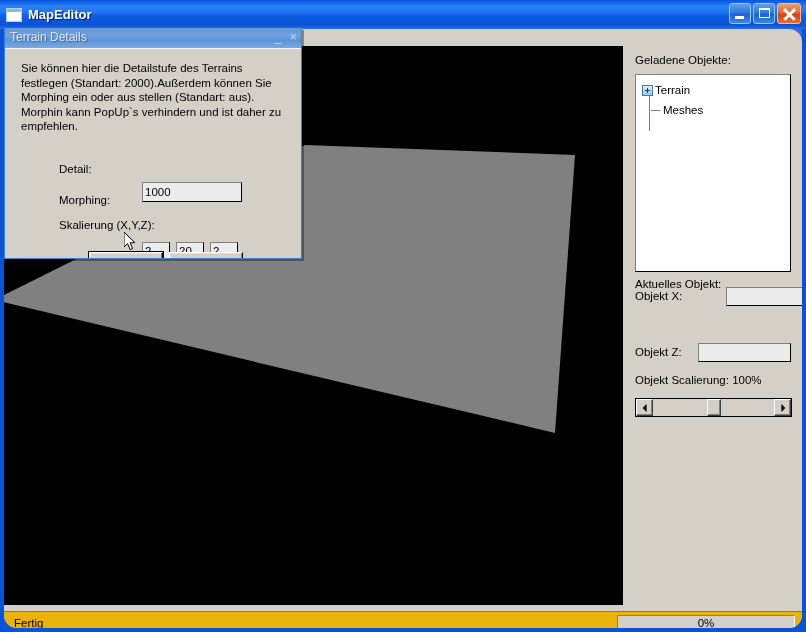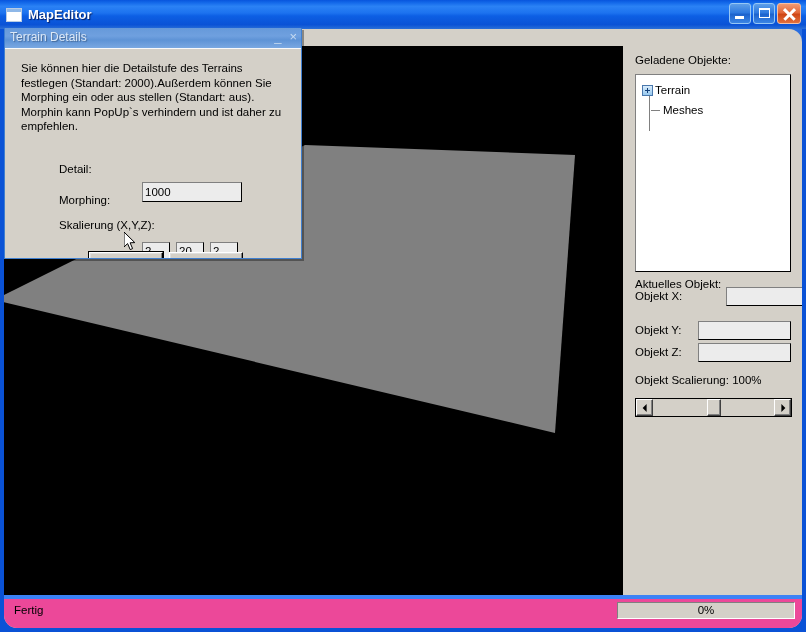--- a/index.html
+++ b/index.html
@@ -323,23 +323,23 @@
     box-shadow: inset -1px -1px 0 #808080;
     box-sizing: border-box;
   }
 
   
   .statusbar {
     position: absolute;
     left: 0;
     bottom: 0;
     width: 798px;
-    height: 33px;
-    background: #ec4899;
-    border-top: 4px solid #3b82f6;
+    height: 17px;
+    background: #eab308;
+    border-top: 1px solid #3b82f6;
     box-sizing: border-box;
   }
   .status-text {
     position: absolute;
     left: 10px;
     top: 5px;
     font-size: 11.5px;
     color: #000;
     white-space: nowrap;
   }
@@ -561,24 +561,20 @@
           </div>
         </div>
       </div>
 
       <div class="panel-label" style="left:10px; top:232px;">Aktuelles Objekt:</div>
 
       <div class="field-row" style="left:10px; top:240px;gap:28px;">
         <span class="lbl">Objekt X:</span>
         <input class="textfield" type="text" style="width: 93px; height: 19px;" value="">
       </div>
-      <div class="field-row" style="left:10px; top:274px;">
-        <span class="lbl">Objekt Y:</span>
-        <input class="textfield" type="text" style="width: 93px; height: 19px;" value="">
-      </div>
       <div class="field-row" style="left:10px; top:296px;">
         <span class="lbl">Objekt Z:</span>
         <input class="textfield" type="text" style="width: 93px; height: 19px;" value="">
       </div>
 
       <div class="panel-label" style="left:10px; top:328px;">Objekt Scalierung: 100%</div>
 
       <div class="hscroll">
         <div class="sb-arrow left"></div>
         <div class="sb-track">

